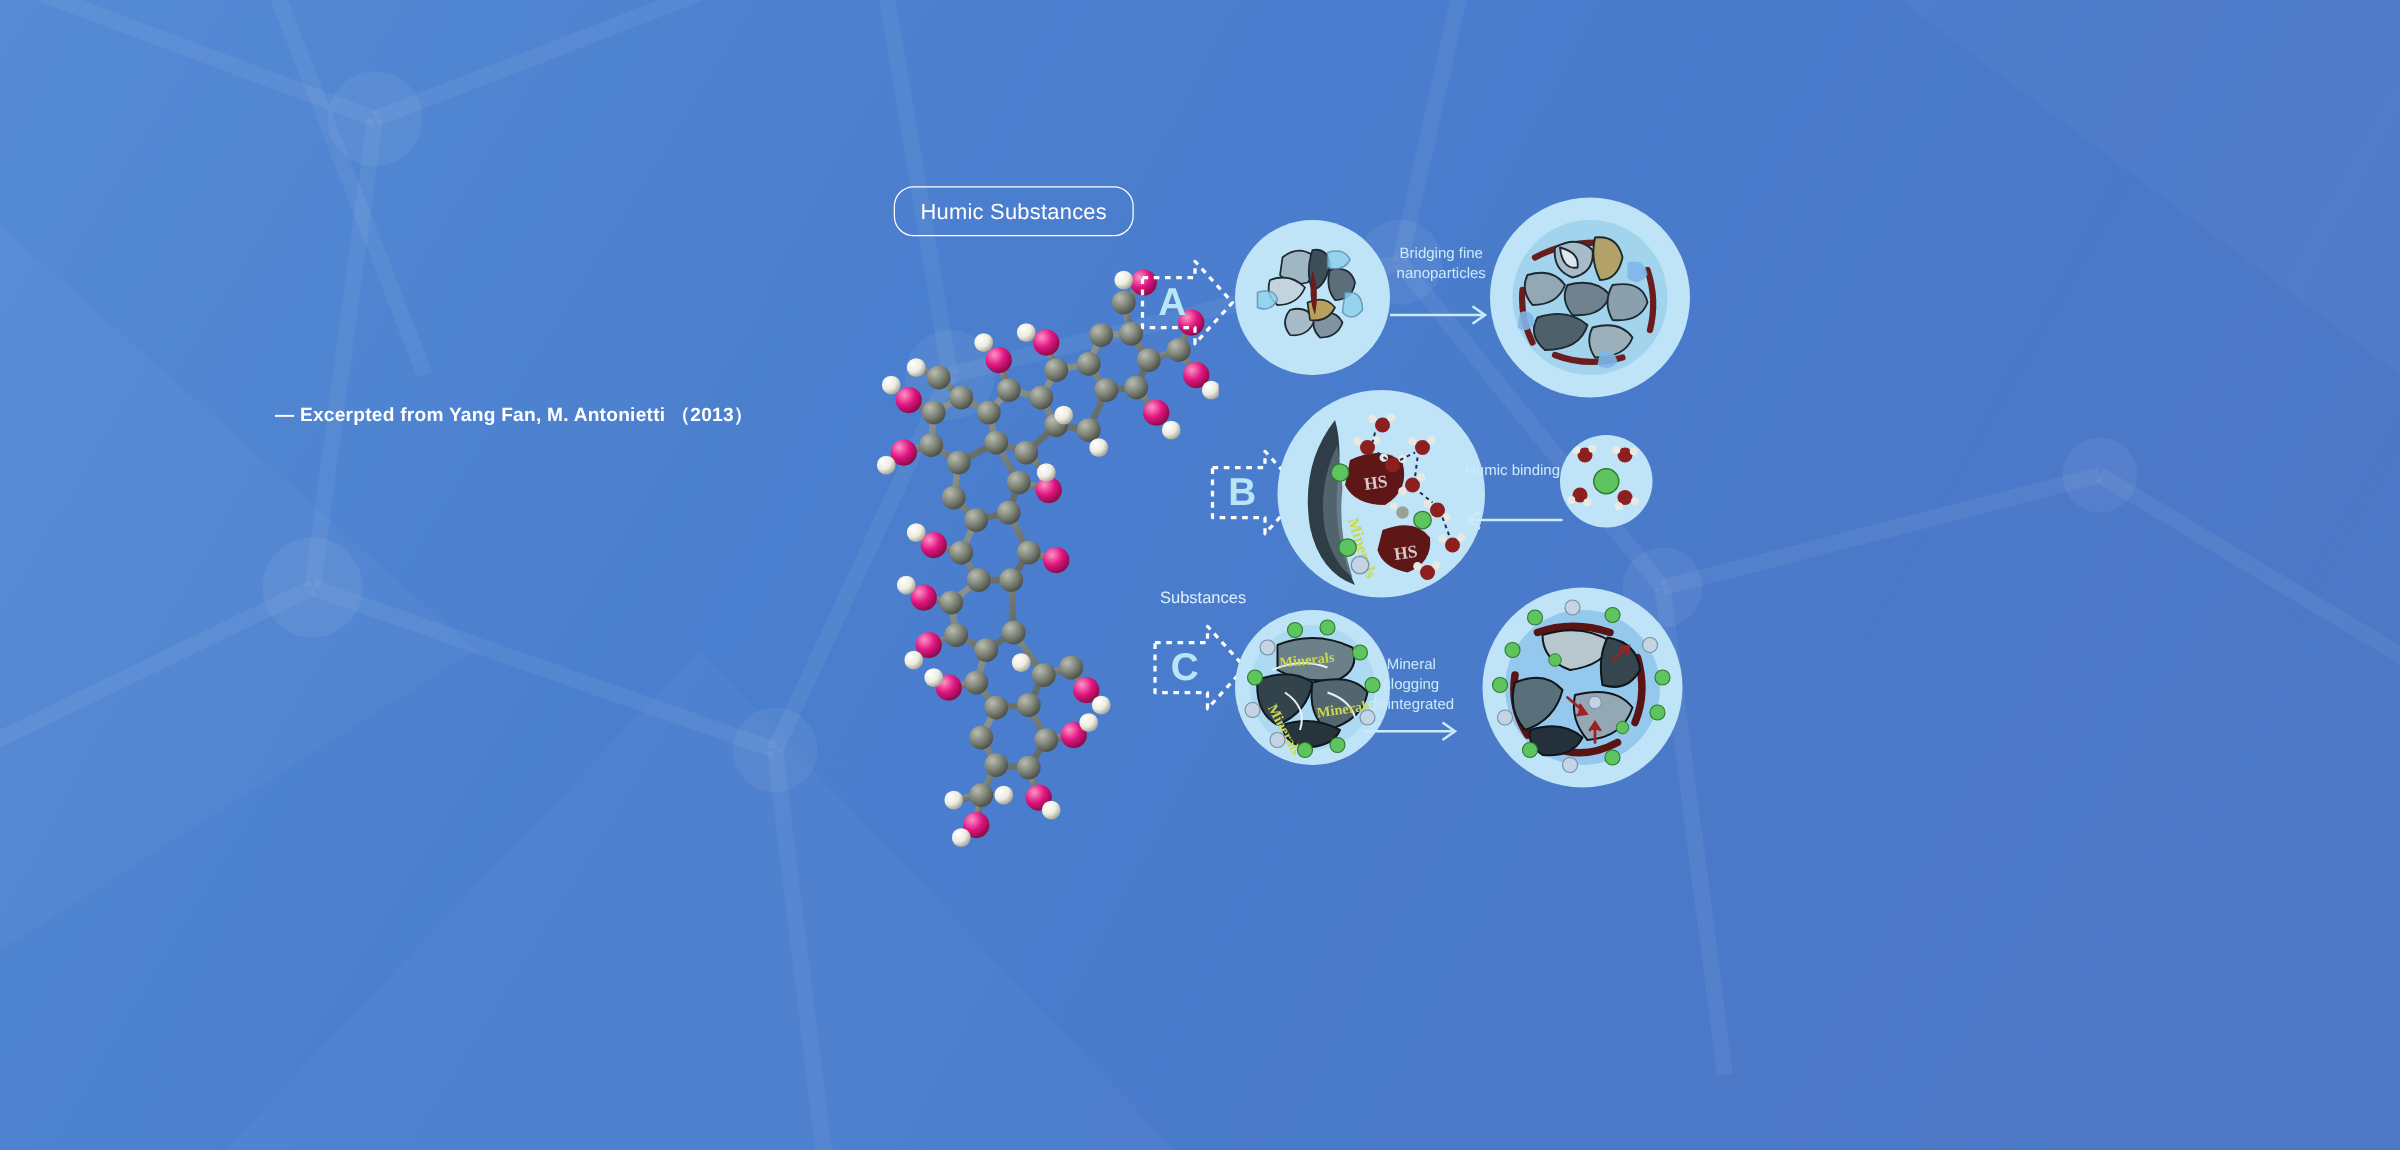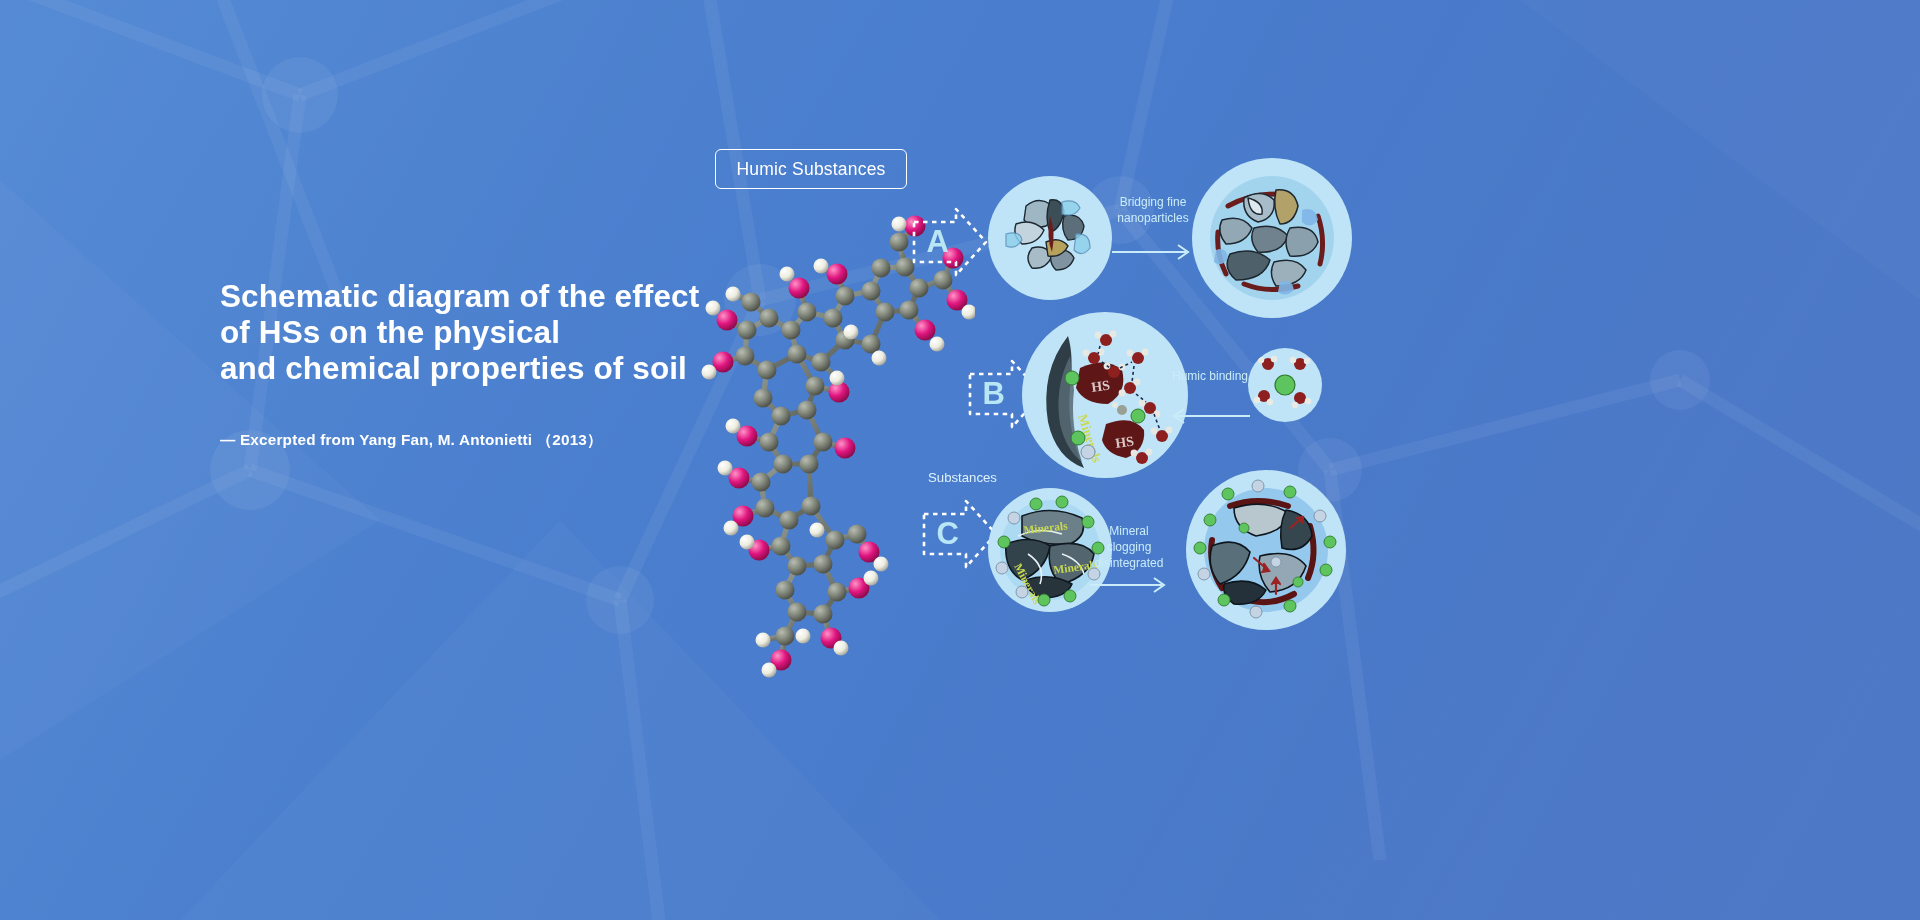--- a/index.html
+++ b/index.html
@@ -71,21 +71,21 @@
   }
 
   
   #hs-badge {
     position: absolute;
     left: 25px;
     top: 29px;
     width: 192px;
     height: 40px;
     border: 1.6px solid #ffffff;
-    border-radius: 6px;
+    border-radius: 16px;
     display: flex;
     align-items: center;
     justify-content: center;
     color: #ffffff;
     font-size: 17.5px;
     letter-spacing: 0.2px;
   }
 
   
   #molecule {
@@ -208,23 +208,20 @@
       <use href="#wm-lines"></use>
       <use href="#wm-nodes"></use>
 
       <polygon points="0,180 380,520 0,760" fill="#ffffff" fill-opacity="0.030"></polygon>
       <polygon points="180,920 560,520 940,920" fill="#ffffff" fill-opacity="0.022"></polygon>
       <polygon points="1520,0 1920,300 1920,0" fill="#ffffff" fill-opacity="0.025"></polygon>
     </svg>
   </div>
 
   <div id="text-block">
-    <div id="page-title">Schematic diagram of the effect
-of HSs on the physical
-and chemical properties of soil</div>
     <div id="attribution">— Excerpted from Yang Fan, M. Antonietti （2013）</div>
   </div>
 
   <div id="diagram">
 
     <div id="hs-badge">
       <span>Humic Substances</span>
     </div>
 
     <div id="molecule">

